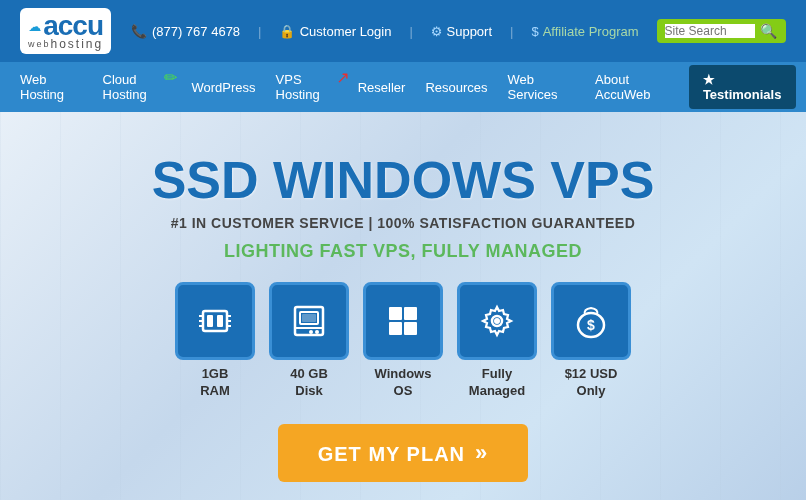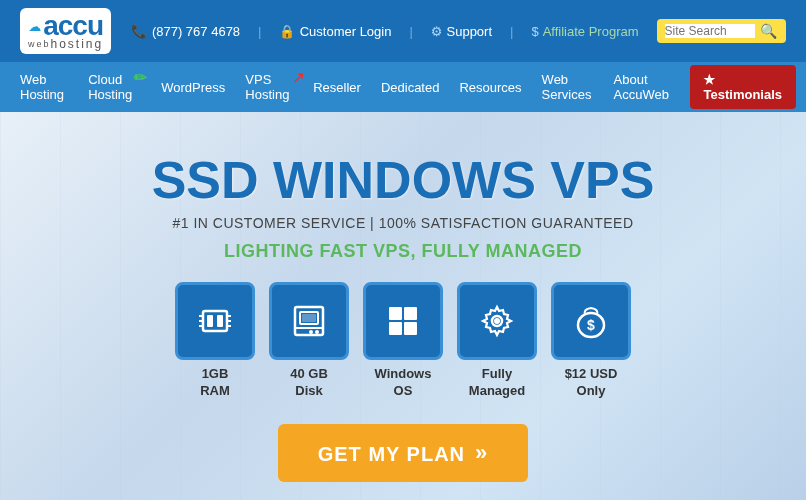--- a/index.html
+++ b/index.html
@@ -54,21 +54,21 @@
       text-decoration: none;
       display: flex;
       align-items: center;
       gap: 4px;
     }
     .affiliate-link { color: #a8d8a8 !important; }
     .top-links .divider { color: rgba(255,255,255,0.4); }
     .search-box {
       display: flex;
       align-items: center;
-      background: #fde047;
+      background: #84cc16;
       border-radius: 4px;
       padding: 4px 8px;
       gap: 6px;
     }
     .search-box input {
       border: none;
       outline: none;
       font-size: 12px;
       color: #999;
       width: 90px;
@@ -90,21 +90,21 @@
     }
     .nav-bar a {
       color: #fff;
       text-decoration: none;
       font-size: 13px;
       padding: 10px 10px;
       display: inline-block;
       position: relative;
     }
     .testimonials-btn {
-      background: #b91c1c;
+      background: #0c4a6e;
       border-radius: 4px;
       padding: 7px 14px !important;
       font-weight: bold;
       margin-left: 6px;
     }
     .pencil-icon {
       color: #4cdb4c;
       font-style: normal;
       font-size: 16px;
       position: absolute;
@@ -149,21 +149,21 @@
       position: relative;
       z-index: 1;
       line-height: 1.1;
     }
     .hero-subtitle {
       font-size: 14px;
       color: #444;
       margin-top: 6px;
       position: relative;
       z-index: 1;
-      font-weight: normal;
+      font-weight: bold;
       letter-spacing: 0.5px;
     }
     .hero-tagline {
       font-size: 18px;
       font-weight: 900;
       color: #5cb85c;
       margin-top: 10px;
       position: relative;
       z-index: 1;
       letter-spacing: 0.5px;
@@ -278,21 +278,20 @@
     </div>
   </div>
 </div>
 
 <div class="nav-bar">
   <a href="#">Web Hosting</a>
   <a href="#" style="position:relative;">Cloud Hosting<span class="pencil-icon">✏</span></a>
   <a href="#">WordPress</a>
   <a href="#" style="position:relative;">VPS Hosting<span class="vps-arrow">↗</span></a>
   <a href="#">Reseller</a>
-  <a href="#">Dedicated</a>
   <a href="#">Resources</a>
   <a href="#">Web Services</a>
   <a href="#">About AccuWeb</a>
   <a href="#" class="testimonials-btn">★ Testimonials</a>
 </div>
 
 <div class="hero">
   <h1 class="hero-title">SSD WINDOWS VPS</h1>
   <p class="hero-subtitle">#1 IN CUSTOMER SERVICE | 100% SATISFACTION GUARANTEED</p>
   <p class="hero-tagline">LIGHTING FAST VPS, FULLY MANAGED</p>

